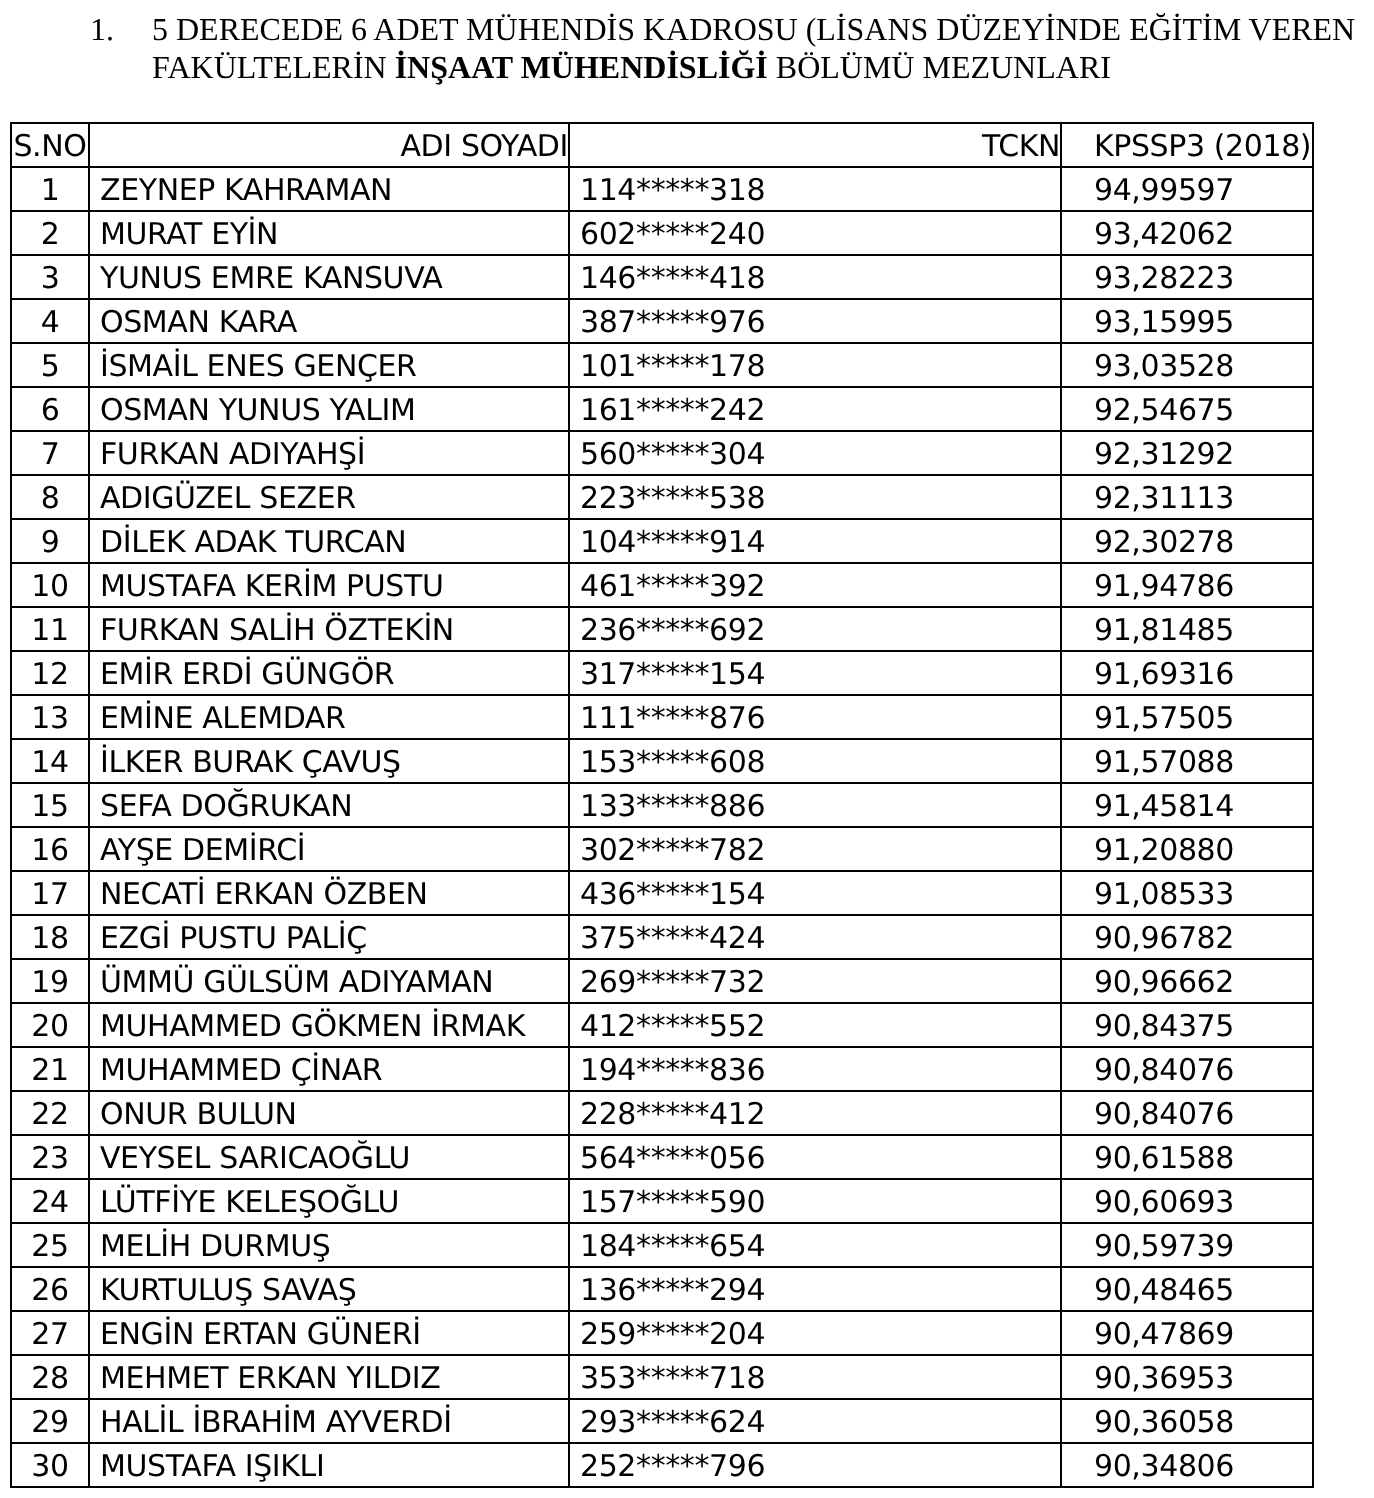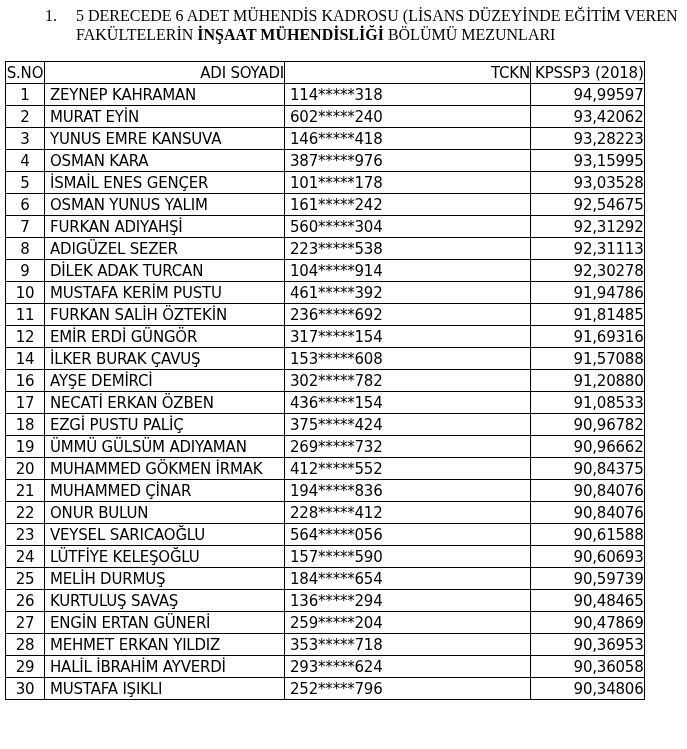--- a/index.html
+++ b/index.html
@@ -21,21 +21,21 @@
   }
   table.list td, table.list th {
     border: 1px solid #000; height: 21px; padding: 0 0 0 5px;
     font-weight: normal; white-space: nowrap; overflow: hidden;
     letter-spacing: -0.2px;
   }
   table.list th { text-align: right; }
   table.list .c-no { width: 38px; text-align: center; padding-left: 0; }
   table.list .c-name { width: 234px; }
   table.list .c-tc { width: 240px; }
-  table.list .c-score { width: 107px; text-align: right; padding-left: 4px; }
+  table.list .c-score { width: 107px; text-align: left; padding-left: 16px; }
 </style>
 </head>
 <body>
 
 <div class="heading">
   <span class="num">1.</span>
   <span class="line l1">5 DERECEDE 6 ADET MÜHENDİS KADROSU (LİSANS DÜZEYİNDE EĞİTİM VEREN</span>
   <span class="line l2"><span>FAKÜLTELERİN </span><b>İNŞAAT MÜHENDİSLİĞİ</b><span> BÖLÜMÜ MEZUNLARI</span></span>
 </div>
 
@@ -115,26 +115,38 @@
         <td class="c-tc">236*****692</td>
         <td class="c-score">91,81485</td>
       </tr>
       <tr>
         <td class="c-no">12</td>
         <td class="c-name">EMİR ERDİ GÜNGÖR</td>
         <td class="c-tc">317*****154</td>
         <td class="c-score">91,69316</td>
       </tr>
       <tr>
+        <td class="c-no">13</td>
+        <td class="c-name">EMİNE ALEMDAR</td>
+        <td class="c-tc">111*****876</td>
+        <td class="c-score">91,57505</td>
+      </tr>
+      <tr>
         <td class="c-no">14</td>
         <td class="c-name">İLKER BURAK ÇAVUŞ</td>
         <td class="c-tc">153*****608</td>
         <td class="c-score">91,57088</td>
       </tr>
       <tr>
+        <td class="c-no">15</td>
+        <td class="c-name">SEFA DOĞRUKAN</td>
+        <td class="c-tc">133*****886</td>
+        <td class="c-score">91,45814</td>
+      </tr>
+      <tr>
         <td class="c-no">16</td>
         <td class="c-name">AYŞE DEMİRCİ</td>
         <td class="c-tc">302*****782</td>
         <td class="c-score">91,20880</td>
       </tr>
       <tr>
         <td class="c-no">17</td>
         <td class="c-name">NECATİ ERKAN ÖZBEN</td>
         <td class="c-tc">436*****154</td>
         <td class="c-score">91,08533</td>

